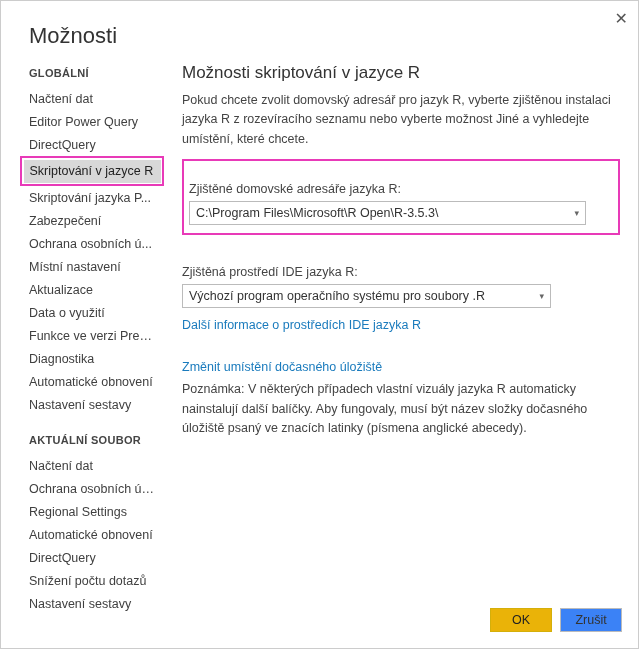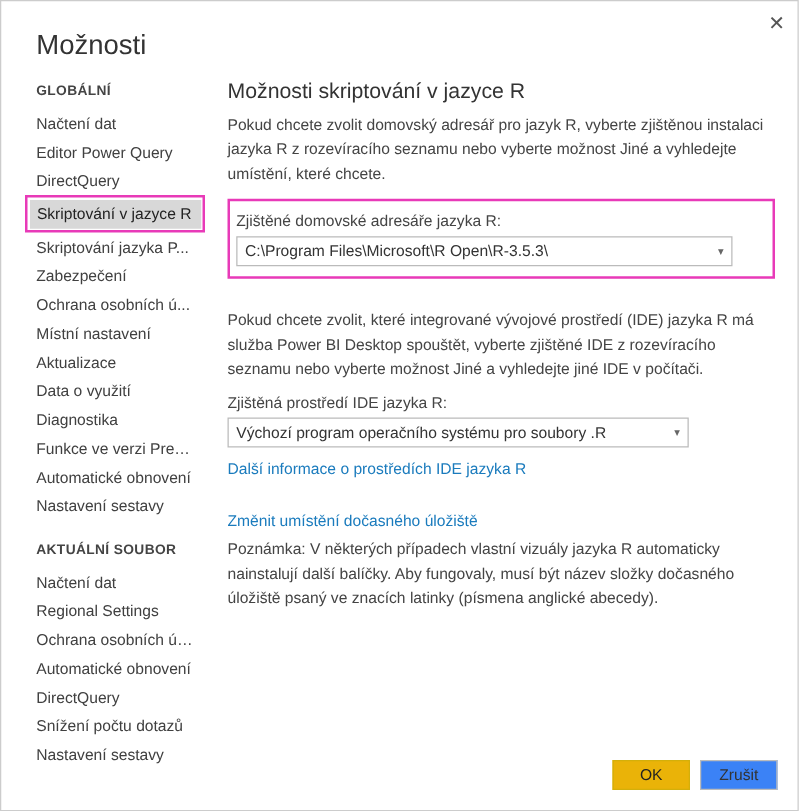--- a/index.html
+++ b/index.html
@@ -161,52 +161,51 @@
     <div class="nav-item">DirectQuery</div>
     <div class="highlight-nav">
       <div class="nav-item selected">Skriptování v jazyce R</div>
     </div>
     <div class="nav-item">Skriptování jazyka P...</div>
     <div class="nav-item">Zabezpečení</div>
     <div class="nav-item">Ochrana osobních ú...</div>
     <div class="nav-item">Místní nastavení</div>
     <div class="nav-item">Aktualizace</div>
     <div class="nav-item">Data o využití</div>
+    <div class="nav-item">Funkce ve verzi Preview</div>
     <div class="nav-item">Diagnostika</div>
-    <div class="nav-item">Funkce ve verzi Preview</div>
     <div class="nav-item">Automatické obnovení</div>
     <div class="nav-item">Nastavení sestavy</div>
 
     <div class="section-header second">AKTUÁLNÍ SOUBOR</div>
 
     <div class="nav-item">Načtení dat</div>
+    <div class="nav-item">Ochrana osobních údajů</div>
     <div class="nav-item">Regional Settings</div>
-    <div class="nav-item">Ochrana osobních údajů</div>
     <div class="nav-item">Automatické obnovení</div>
     <div class="nav-item">DirectQuery</div>
     <div class="nav-item">Snížení počtu dotazů</div>
     <div class="nav-item">Nastavení sestavy</div>
   </div>
 
   <div class="main">
     <div class="main-title">Možnosti skriptování v jazyce R</div>
     <div class="para">Pokud chcete zvolit domovský adresář pro jazyk R, vyberte zjištěnou instalaci jazyka R z rozevíracího seznamu nebo vyberte možnost Jiné a vyhledejte umístění, které chcete.</div>
 
     <div class="highlight-box">
-      <div class="label" style="margin-top:4px">Zjištěné domovské adresáře jazyka R:</div>
+      <div class="label" style="margin-top:16px">Zjištěné domovské adresáře jazyka R:</div>
       <div class="select">
         <span>C:\Program Files\Microsoft\R Open\R-3.5.3\</span>
         <span class="caret">▾</span>
       </div>
     </div>
 
 
     <div class="spacer"></div>
 
-    <div class="para">Pokud chcete zvolit, které integrované vývojové prostředí (IDE) jazyka R má služba Power BI Desktop spouštět, vyberte zjištěné IDE z rozevíracího seznamu nebo vyberte možnost Jiné a vyhledejte jiné IDE v počítači.</div>
 
     <div class="label">Zjištěná prostředí IDE jazyka R:</div>
     <div class="select wide">
       <span>Výchozí program operačního systému pro soubory .R</span>
       <span class="caret">▾</span>
     </div>
 
     <div class="link">Další informace o prostředích IDE jazyka R</div>
 
     <div class="spacer"></div>

